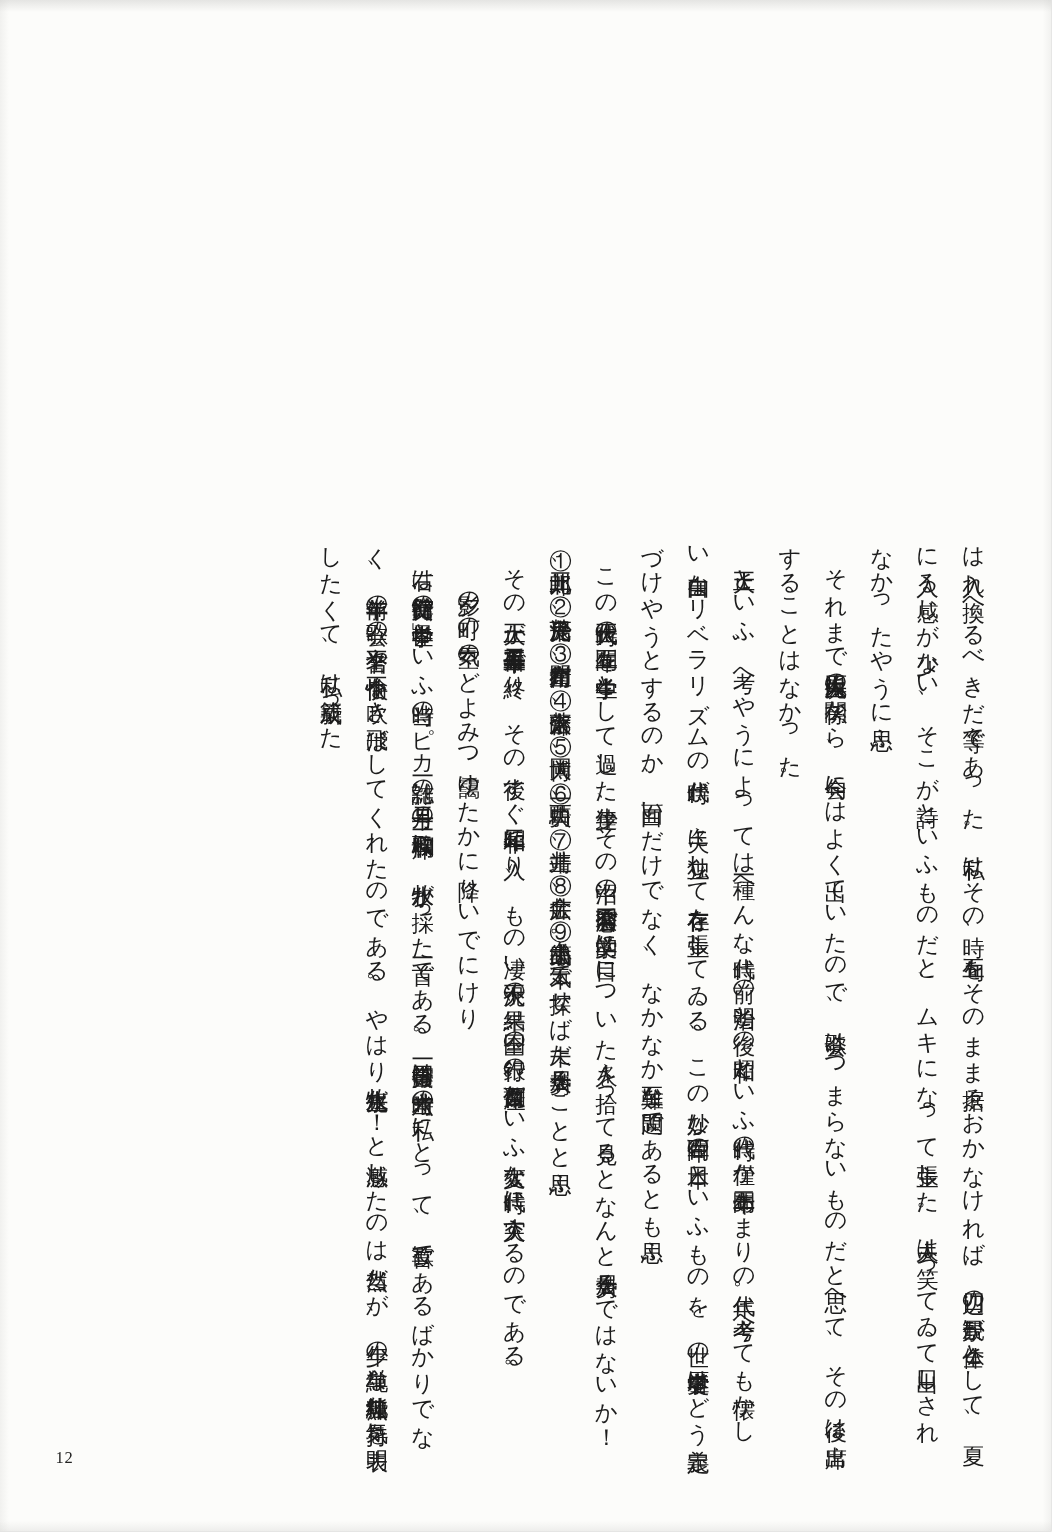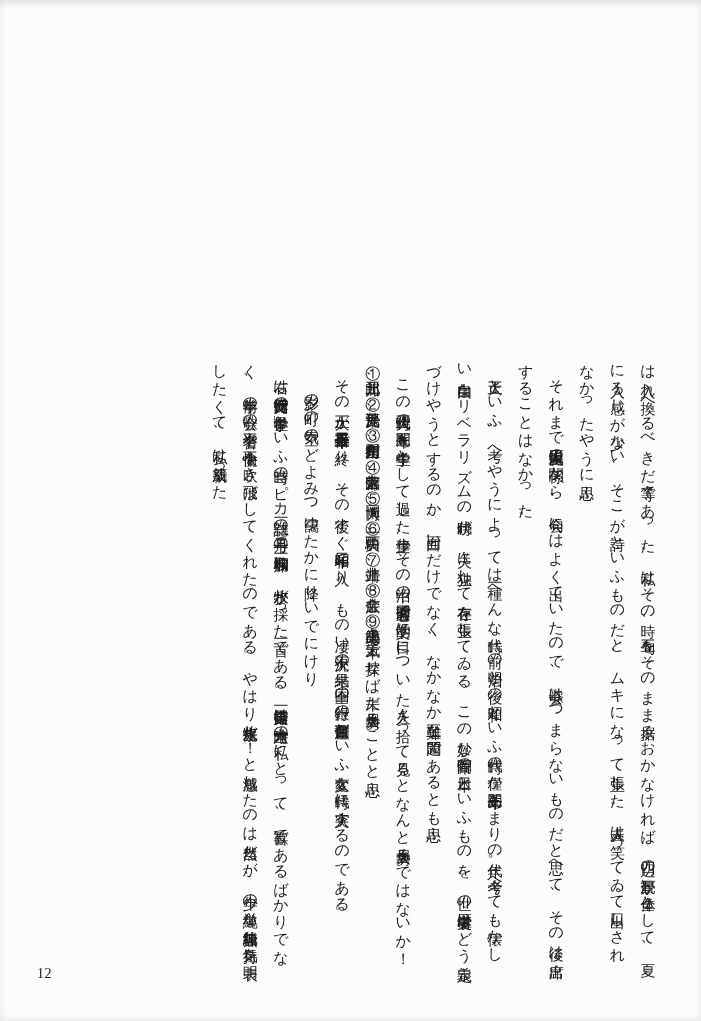--- a/index.html
+++ b/index.html
@@ -42,21 +42,21 @@
   .text-block p.continuation {
     text-indent: 0; 
   }
   .text-block p.poem {
     text-indent: 30.4px; 
   }
   .page-number {
     position: absolute;
     left: 37px;
     top: 966px;
-    font-size: 14px;
+    font-size: 11px;
     color: #222;
     letter-spacing: 0.5px;
   }
 </style>
 </head>
 <body>
 
 <div class="page">
 
   <div class="text-block">

